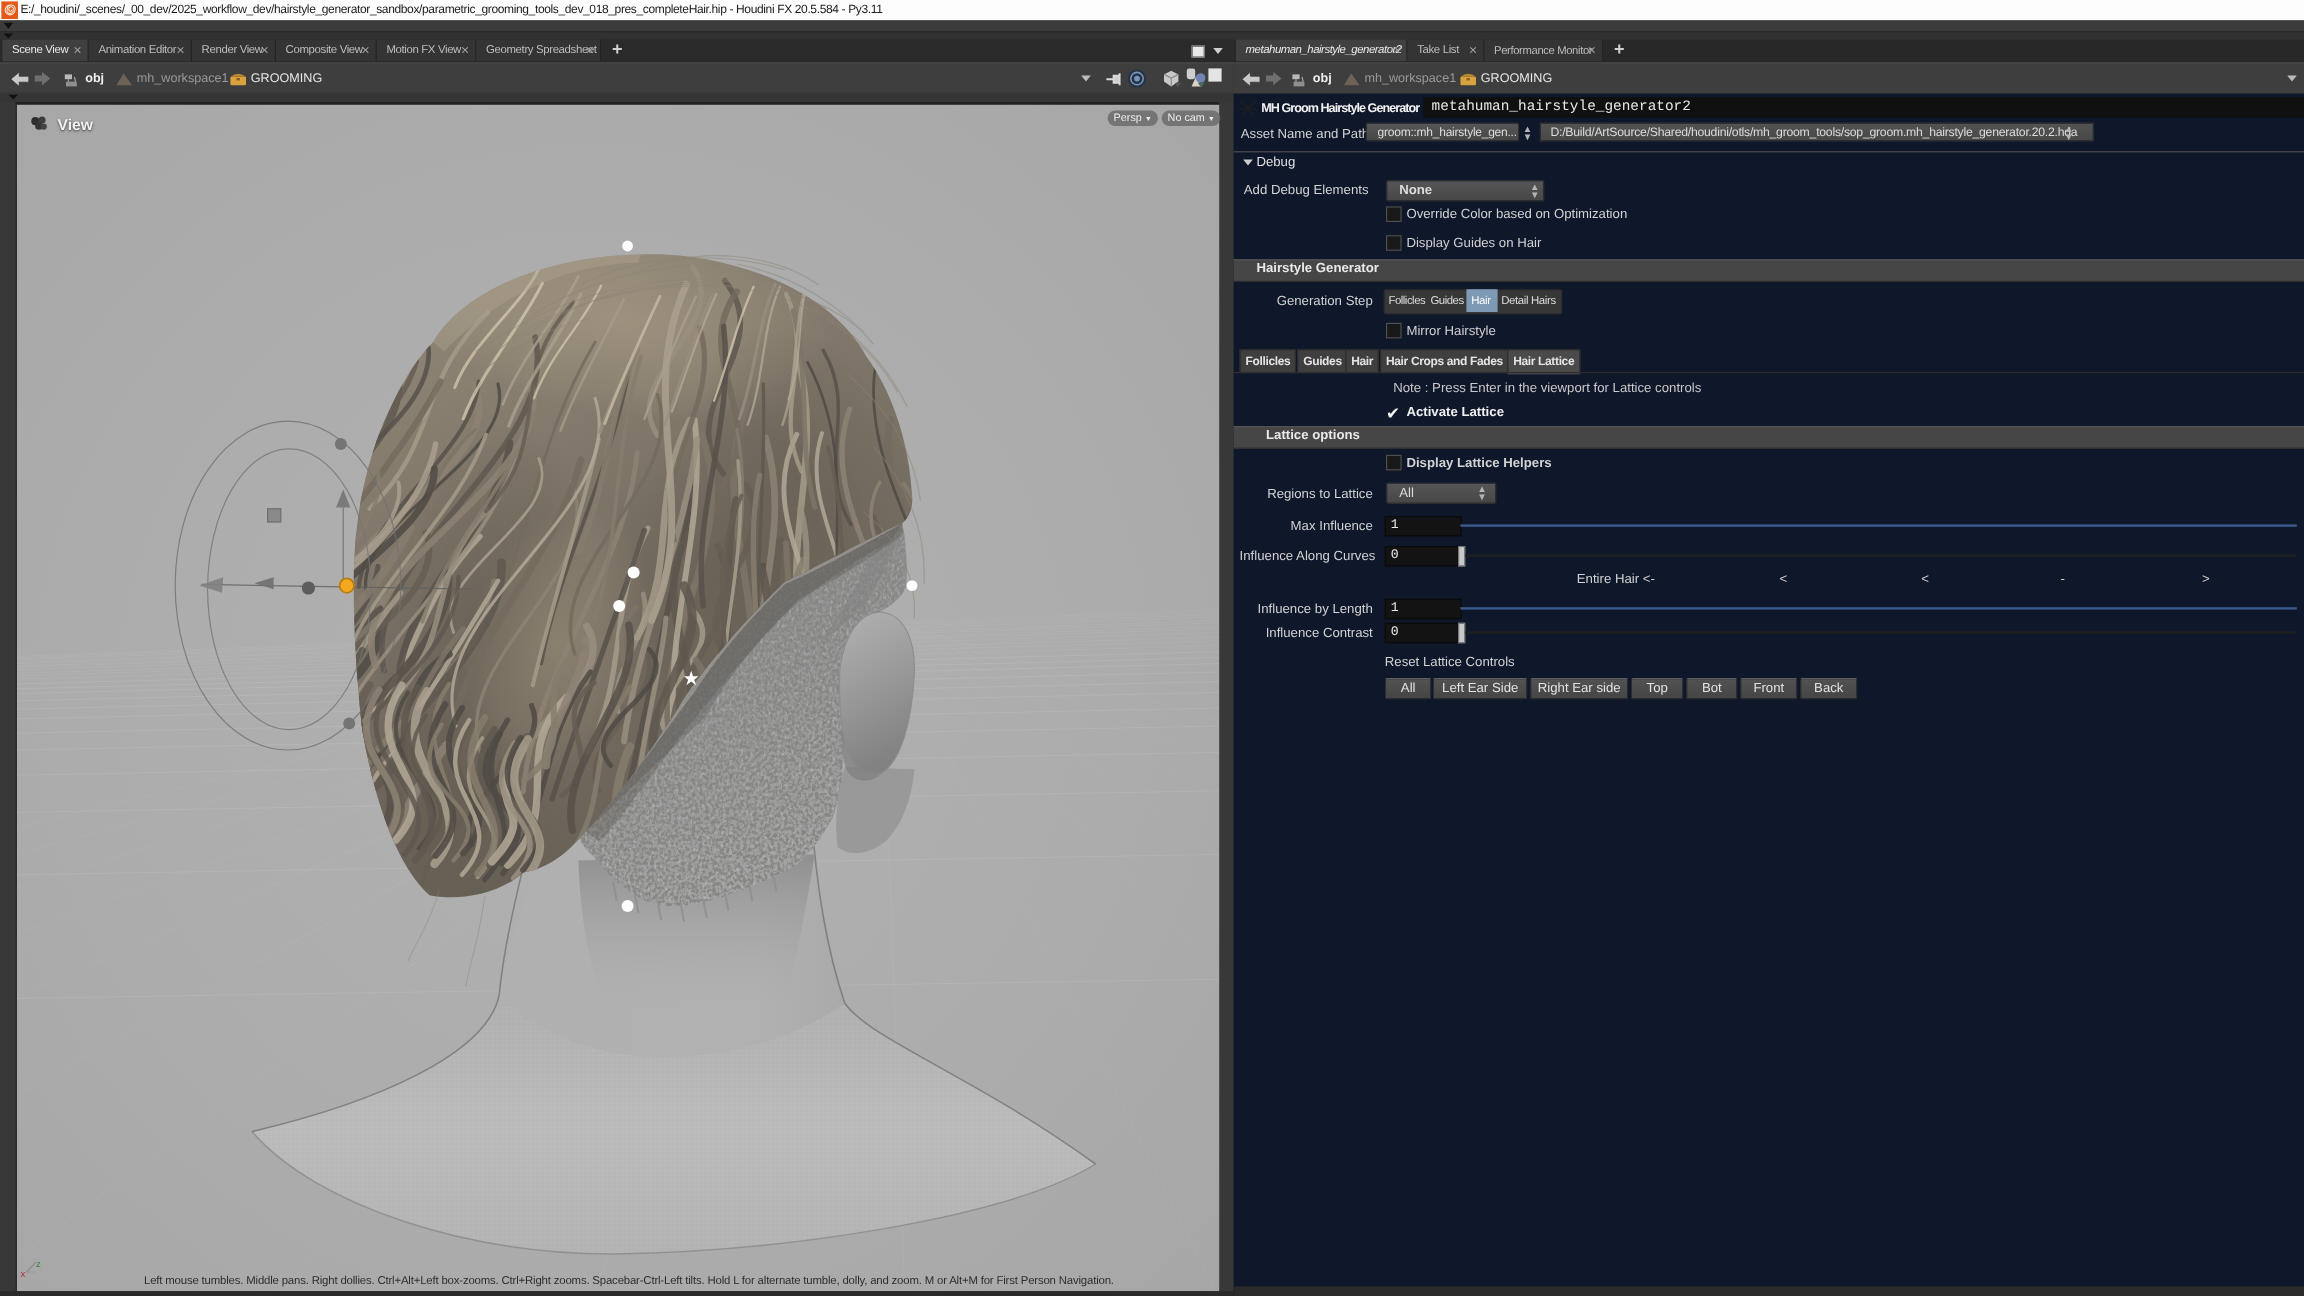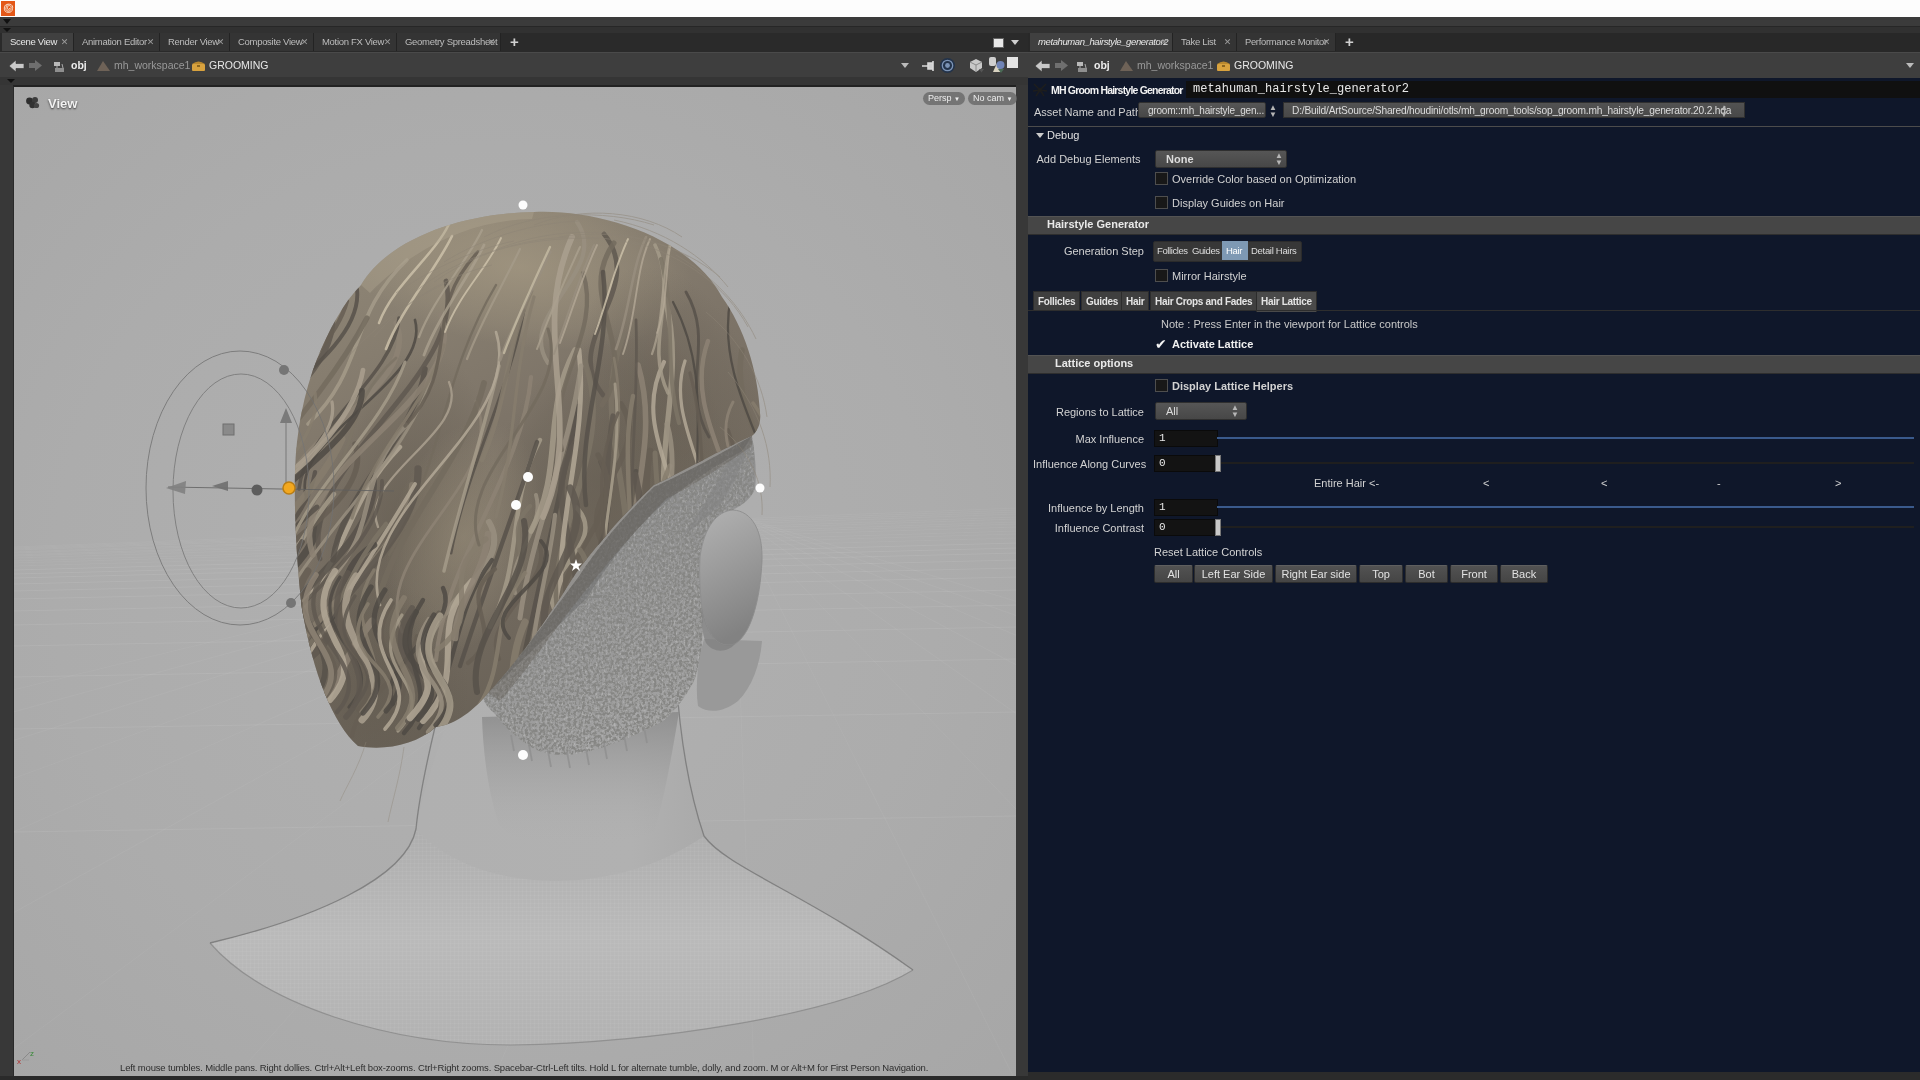--- a/index.html
+++ b/index.html
@@ -61,20 +61,21 @@
   .handle{position:absolute;width:4px;height:15px;background:#c9c9c9;border:1px solid #777;}
 </style>
 </head>
 <body>
 
 <div id="titlebar" class="abs">
   <svg id="logo" viewBox="0 0 14 15">
     <rect x="0" y="0" width="14" height="15" fill="#e45818"></rect>
     <path d="M7.6 3.2 a4.1 4.1 0 1 0 3.9 4.4 a3.3 3.3 0 1 0 -6.4 -1.2 a2.6 2.6 0 1 0 4.9 0.9 a1.9 1.9 0 1 0 -3.6 -0.6 a1.2 1.2 0 1 0 2.3 0.4" fill="none" stroke="#f8e8d8" stroke-width="0.9"></path>
   </svg>
+  <span class="txt">E:/_houdini/_scenes/_00_dev/2025_workflow_dev/hairstyle_generator_sandbox/parametric_grooming_tools_dev_018_pres_completeHair.hip - Houdini FX 20.5.584 - Py3.11</span>
 </div>
 <div id="strip1" class="abs">
     <div class="tri-d" style="position:absolute;left:3px;top:2px;"></div>
   </div>
 <div id="strip2" class="abs">
     <div class="tri-d" style="position:absolute;left:3px;top:1px;border-top-width:4px;"></div>
   </div>
 
 <div class="tabbar abs" style="left:0;width:1028px;">
   <div class="tab sel" style="left:2px;width:72px;">Scene View<span class="x">✕</span></div>

